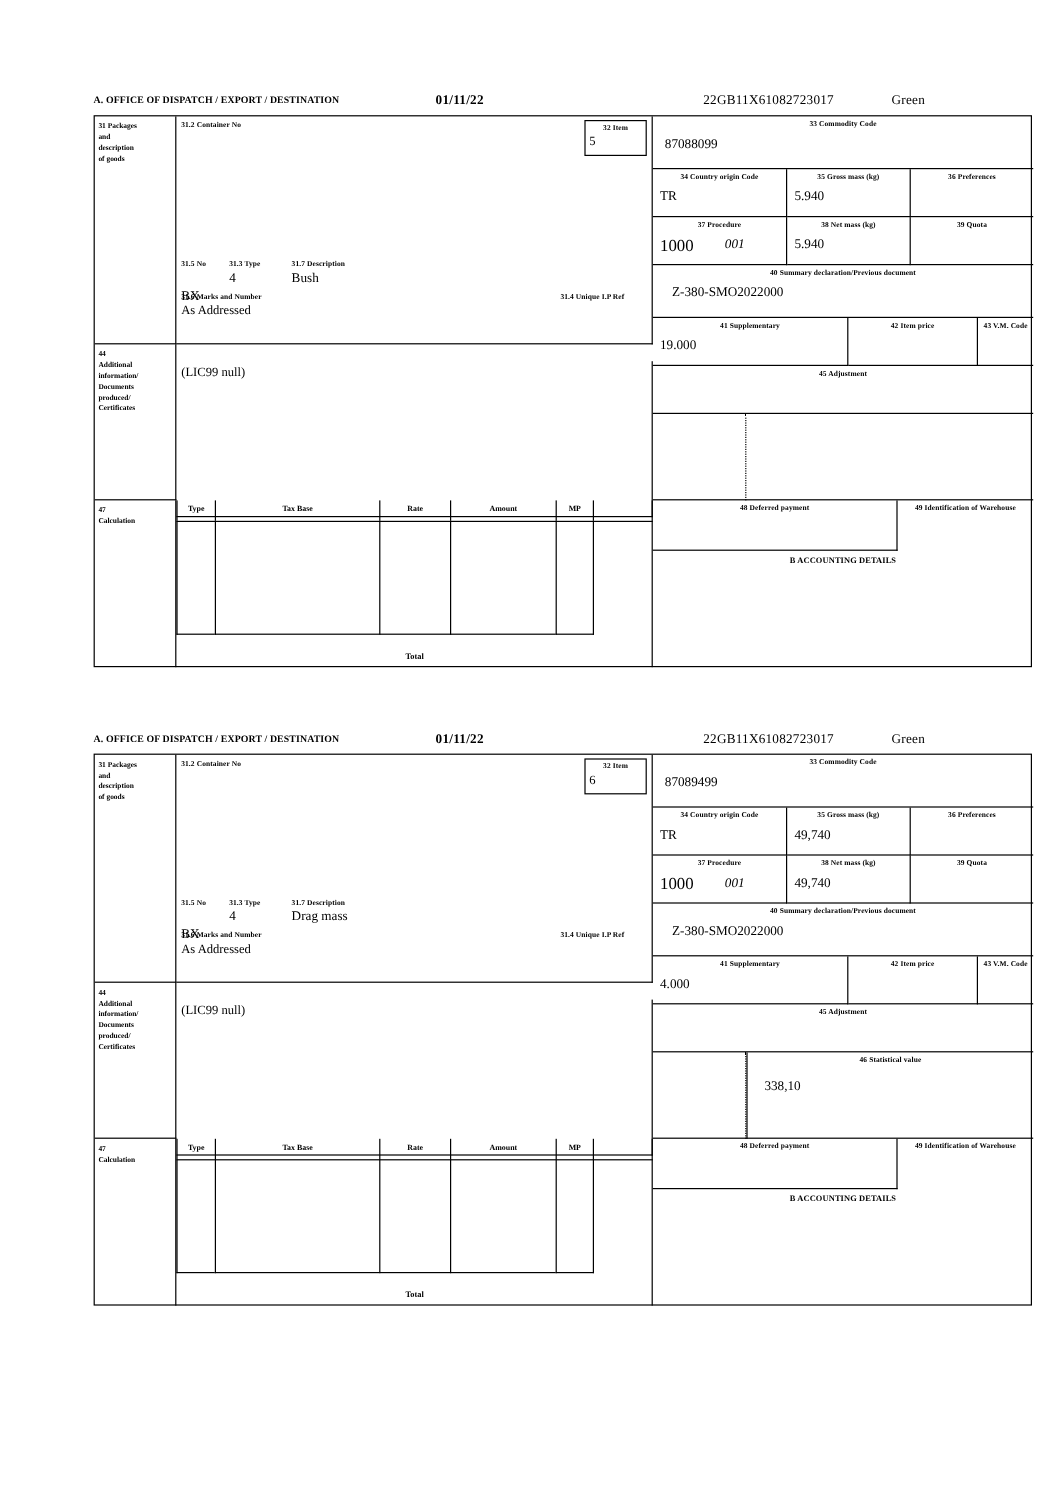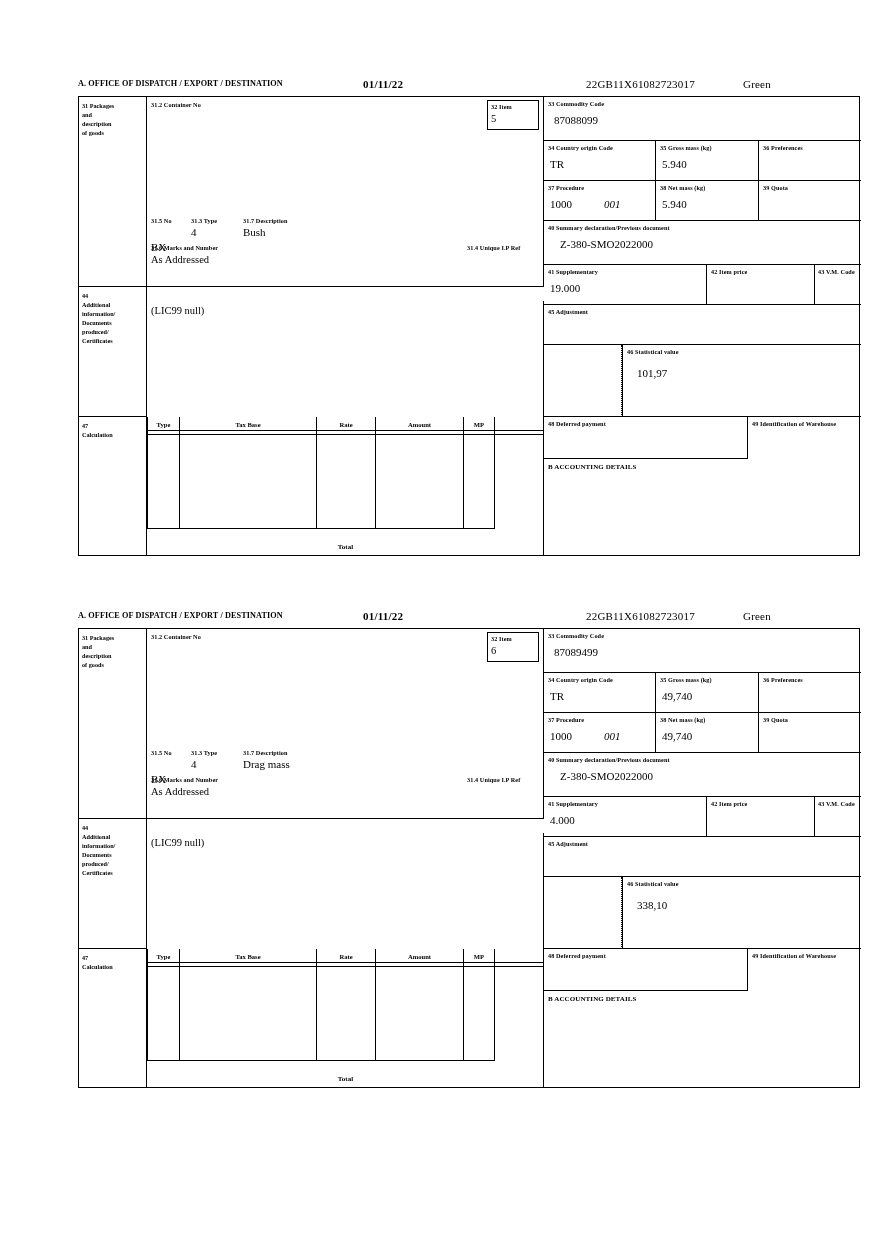--- a/index.html
+++ b/index.html
@@ -76,20 +76,21 @@
   }
   .bb { border-bottom: 1px solid #000; }
   .br { border-right: 1px solid #000; }
 
   .lbl {
     font-size: 6.2px;
     font-weight: bold;
     letter-spacing: 0.1px;
     line-height: 8.5px;
     white-space: nowrap;
+    text-align: center;
   }
   .lbl-stack {
     font-size: 6.2px;
     font-weight: bold;
     line-height: 9px;
   }
   .val {
     font-size: 10.5px;
     font-family: "Liberation Serif", serif;
   }
@@ -173,21 +174,21 @@
     position: absolute; left: 78px; top: 0;
     width: 239px; height: 72px;
     border-left: 1px solid #000;
     box-sizing: border-box;
     padding: 3px 4px;
   }
   .b46 .v { font-size: 11px; margin-top: 10px; margin-left: 10px; }
 
   .b33 .v { font-size: 11px; margin-top: 5px; margin-left: 6px; }
   .b34 .v, .b35 .v, .b38 .v { font-size: 11px; margin-top: 5px; margin-left: 2px; }
-  .b37 .v { font-size: 11px; margin-top: 5px; margin-left: 2px; }
+  .b37 .v { font-size: 14px; margin-top: 5px; margin-left: 2px; }
   .b37 .v2 { position: absolute; left: 60px; top: 17px; font-size: 11px; font-style: italic; }
   .b40 .v { font-size: 11px; margin-top: 5px; margin-left: 12px; }
   .b41 .v { font-size: 11px; margin-top: 5px; margin-left: 2px; }
 
   
   .calc {
     left: 68px; top: 320px;
     width: 397px; height: 139px;
   }
   .calc .hdrrow {
@@ -337,24 +338,20 @@
       <div class="cell b43 bb">
         <div class="lbl">43 V.M. Code</div>
         <div class="val"></div>
       </div>
       <div class="cell b45 bb">
         <div class="lbl">45 Adjustment</div>
         <div class="val"></div>
       </div>
       <div class="cell b46wrap bb">
         <div class="b46dot"></div>
-        <div class="b46">
-          <div class="lbl">46 Statistical value</div>
-          <div class="v">101,97</div>
-        </div>
       </div>
 
       <div class="cell col47 br">
         <div class="lbl-stack">47</div>
         <div class="lbl-stack">Calculation</div>
       </div>
 
       <div class="cell calc br">
         <div class="hdrrow bb">
           <div class="c" style="left:0px;width:32px;">Type</div>

